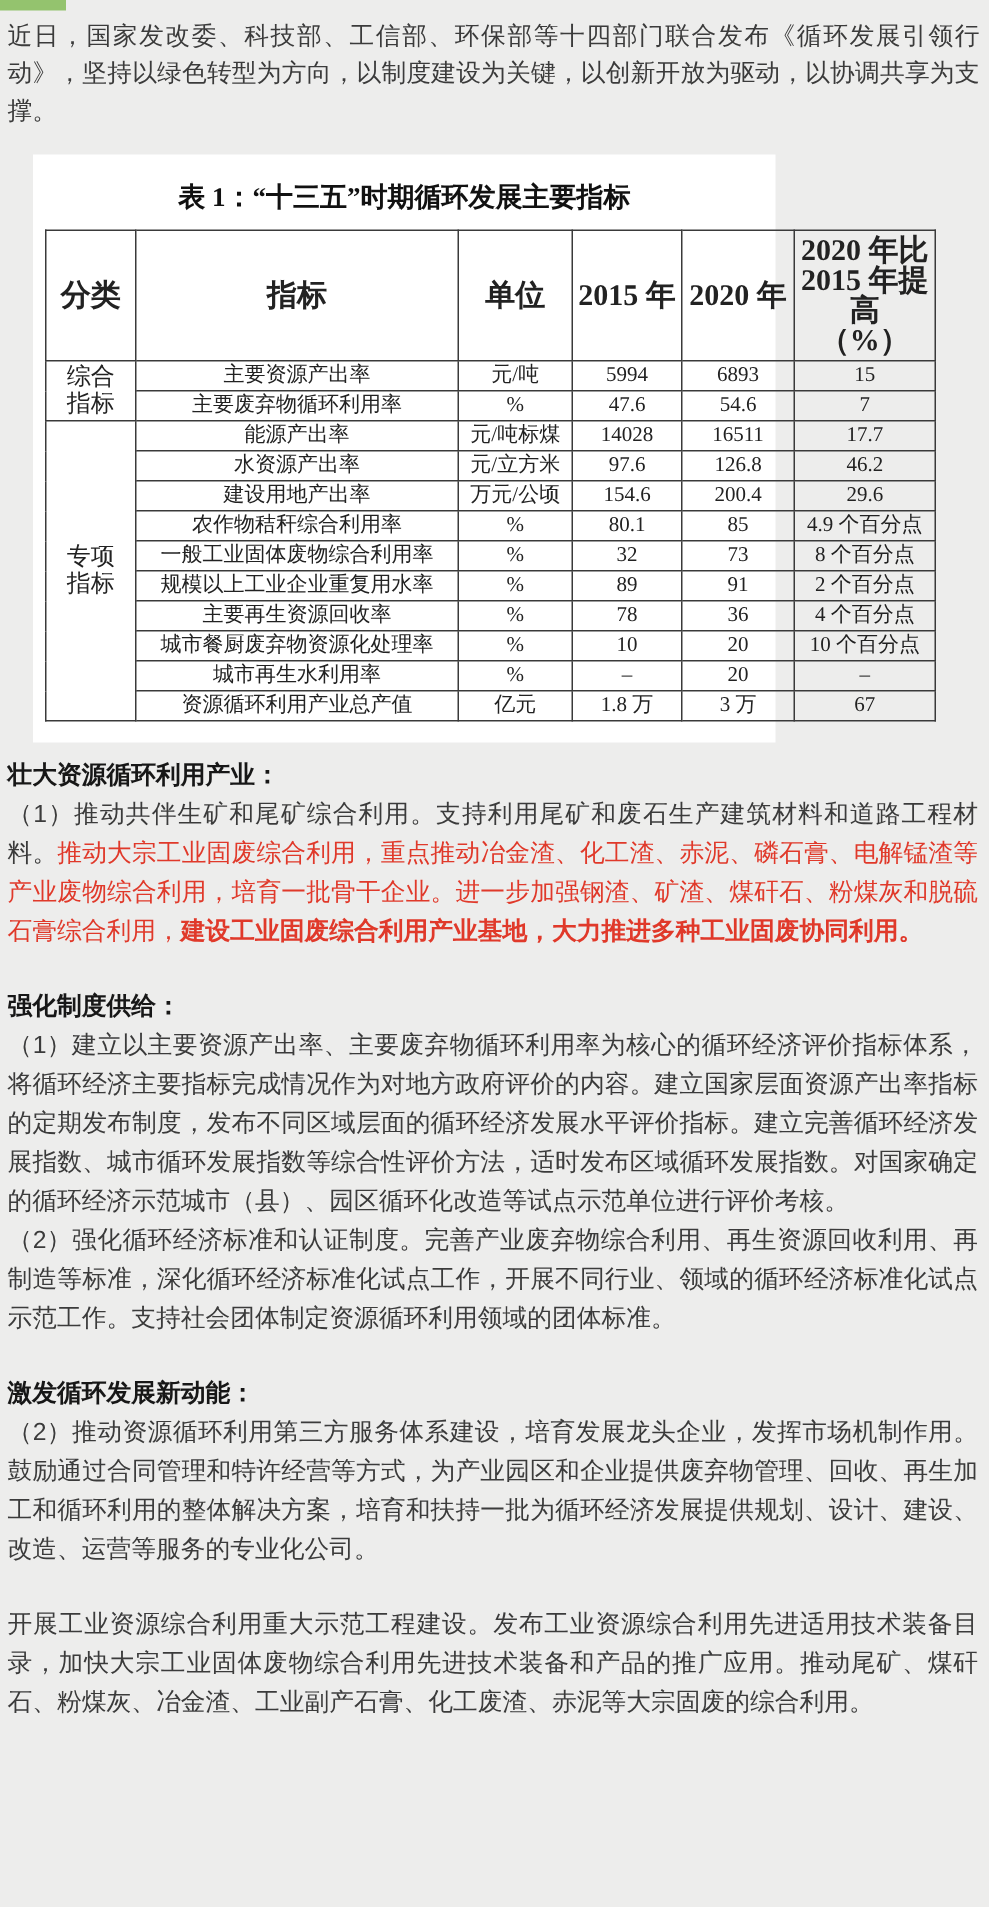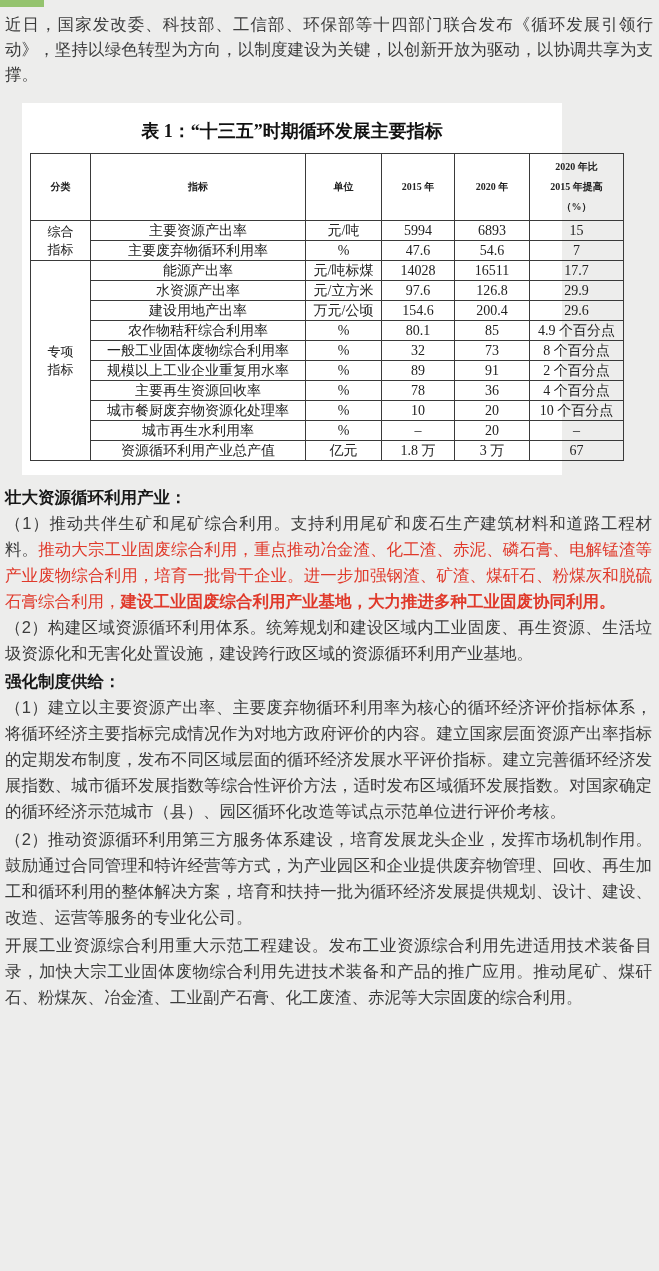--- a/index.html
+++ b/index.html
@@ -22,56 +22,56 @@
     position:absolute;top:0;left:0;
     width:44px;height:7px;background:var(--green);
   }
   .intro{
     margin:12px 6px 16px 5px;
     font-size:16.5px;line-height:25px;
     text-align:justify;color:var(--text);
   }
   .card{
     background:#ffffff;
-    width:540px;margin:8px 0 0 22px;
+    width:495px;margin:8px 0 0 22px;
     padding:12px 0 14px 0;
   }
   .table-title{
     text-align:center;font-weight:bold;
     font-size:18px;color:#111;
     font-family:"Liberation Serif","DejaVu Serif",serif;
     margin:4px 0 10px 0;
   }
   table{
     border-collapse:collapse;table-layout:fixed;
     margin-left:8px;width:593px;
     font-family:"Liberation Serif","DejaVu Serif",serif;
     color:#222;
   }
   th,td{
     border:1px solid var(--table-border);
     text-align:center;vertical-align:middle;
     overflow:hidden;
   }
   th{
-    font-size:10px;font-weight:bold;
+    font-size:20px;font-weight:bold;
     padding:3px 2px;white-space:pre-line;line-height:20px;
   }
   thead th{height:60px;}
   td{
     font-size:14px;padding:1px 2px;height:19px;line-height:17px;
     white-space:pre-line;
   }
-  td.cat{font-size:13px;line-height:18px;}
+  td.cat{font-size:16px;line-height:18px;}
   .sections{
     margin:9px 7px 0 5px;
     font-size:16.5px;line-height:26px;
     text-align:justify;
   }
-  .section + .section{margin-top:2px;}
+  .section + .section{margin-top:24px;}
   .section-heading{
     font-weight:bold;color:var(--heading);
   }
   .para{margin:0;}
   .red{color:var(--red);}
   .red-bold{color:var(--red);font-weight:bold;}
 </style>
 </head>
 <body>
 
@@ -127,21 +127,21 @@
             <td>元/吨标煤</td>
             <td>14028</td>
             <td>16511</td>
             <td>17.7</td>
           </tr>
           <tr>
             <td>水资源产出率</td>
             <td>元/立方米</td>
             <td>97.6</td>
             <td>126.8</td>
-            <td>29.9</td>
+            <td>46.2</td>
           </tr>
           <tr>
             <td>建设用地产出率</td>
             <td>万元/公顷</td>
             <td>154.6</td>
             <td>200.4</td>
             <td>29.6</td>
           </tr>
           <tr>
             <td>农作物秸秆综合利用率</td>
@@ -193,26 +193,27 @@
             <td>67</td>
           </tr>
         </tbody>
     </table>
   </div>
 
   <div class="sections" id="sections">
       <div class="section">
         <div class="section-heading">壮大资源循环利用产业：</div>
         <p class="para"><span>（1）推动共伴生矿和尾矿综合利用。支持利用尾矿和废石生产建筑材料和道路工程材料。</span><span class="red">推动大宗工业固废综合利用，重点推动冶金渣、化工渣、赤泥、磷石膏、电解锰渣等产业废物综合利用，培育一批骨干企业。进一步加强钢渣、矿渣、煤矸石、粉煤灰和脱硫石膏综合利用，</span><span class="red-bold">建设工业固废综合利用产业基地，大力推进多种工业固废协同利用。</span></p>
-        <p class="para"><span>（2）构建区域资源循环利用体系。统筹规划和建设区域内工业固废、再生资源、生活垃圾资源化和无害化处置设施，建设跨行政区域的资源循环利用产业基地。</span></p>
       </div>
       <div class="section">
         <div class="section-heading">强化制度供给：</div>
         <p class="para"><span>（1）建立以主要资源产出率、主要废弃物循环利用率为核心的循环经济评价指标体系，将循环经济主要指标完成情况作为对地方政府评价的内容。建立国家层面资源产出率指标的定期发布制度，发布不同区域层面的循环经济发展水平评价指标。建立完善循环经济发展指数、城市循环发展指数等综合性评价方法，适时发布区域循环发展指数。对国家确定的循环经济示范城市（县）、园区循环化改造等试点示范单位进行评价考核。</span></p>
-      </div>
-      <div class="section">
+        <p class="para"><span>（2）强化循环经济标准和认证制度。完善产业废弃物综合利用、再生资源回收利用、再制造等标准，深化循环经济标准化试点工作，开展不同行业、领域的循环经济标准化试点示范工作。支持社会团体制定资源循环利用领域的团体标准。</span></p>
+      </div>
+      <div class="section">
+        <div class="section-heading">激发循环发展新动能：</div>
         <p class="para"><span>（2）推动资源循环利用第三方服务体系建设，培育发展龙头企业，发挥市场机制作用。鼓励通过合同管理和特许经营等方式，为产业园区和企业提供废弃物管理、回收、再生加工和循环利用的整体解决方案，培育和扶持一批为循环经济发展提供规划、设计、建设、改造、运营等服务的专业化公司。</span></p>
       </div>
       <div class="section">
         <p class="para"><span>开展工业资源综合利用重大示范工程建设。发布工业资源综合利用先进适用技术装备目录，加快大宗工业固体废物综合利用先进技术装备和产品的推广应用。推动尾矿、煤矸石、粉煤灰、冶金渣、工业副产石膏、化工废渣、赤泥等大宗固废的综合利用。</span></p>
       </div>
     </div>
 </div>
 
 </body></html>

